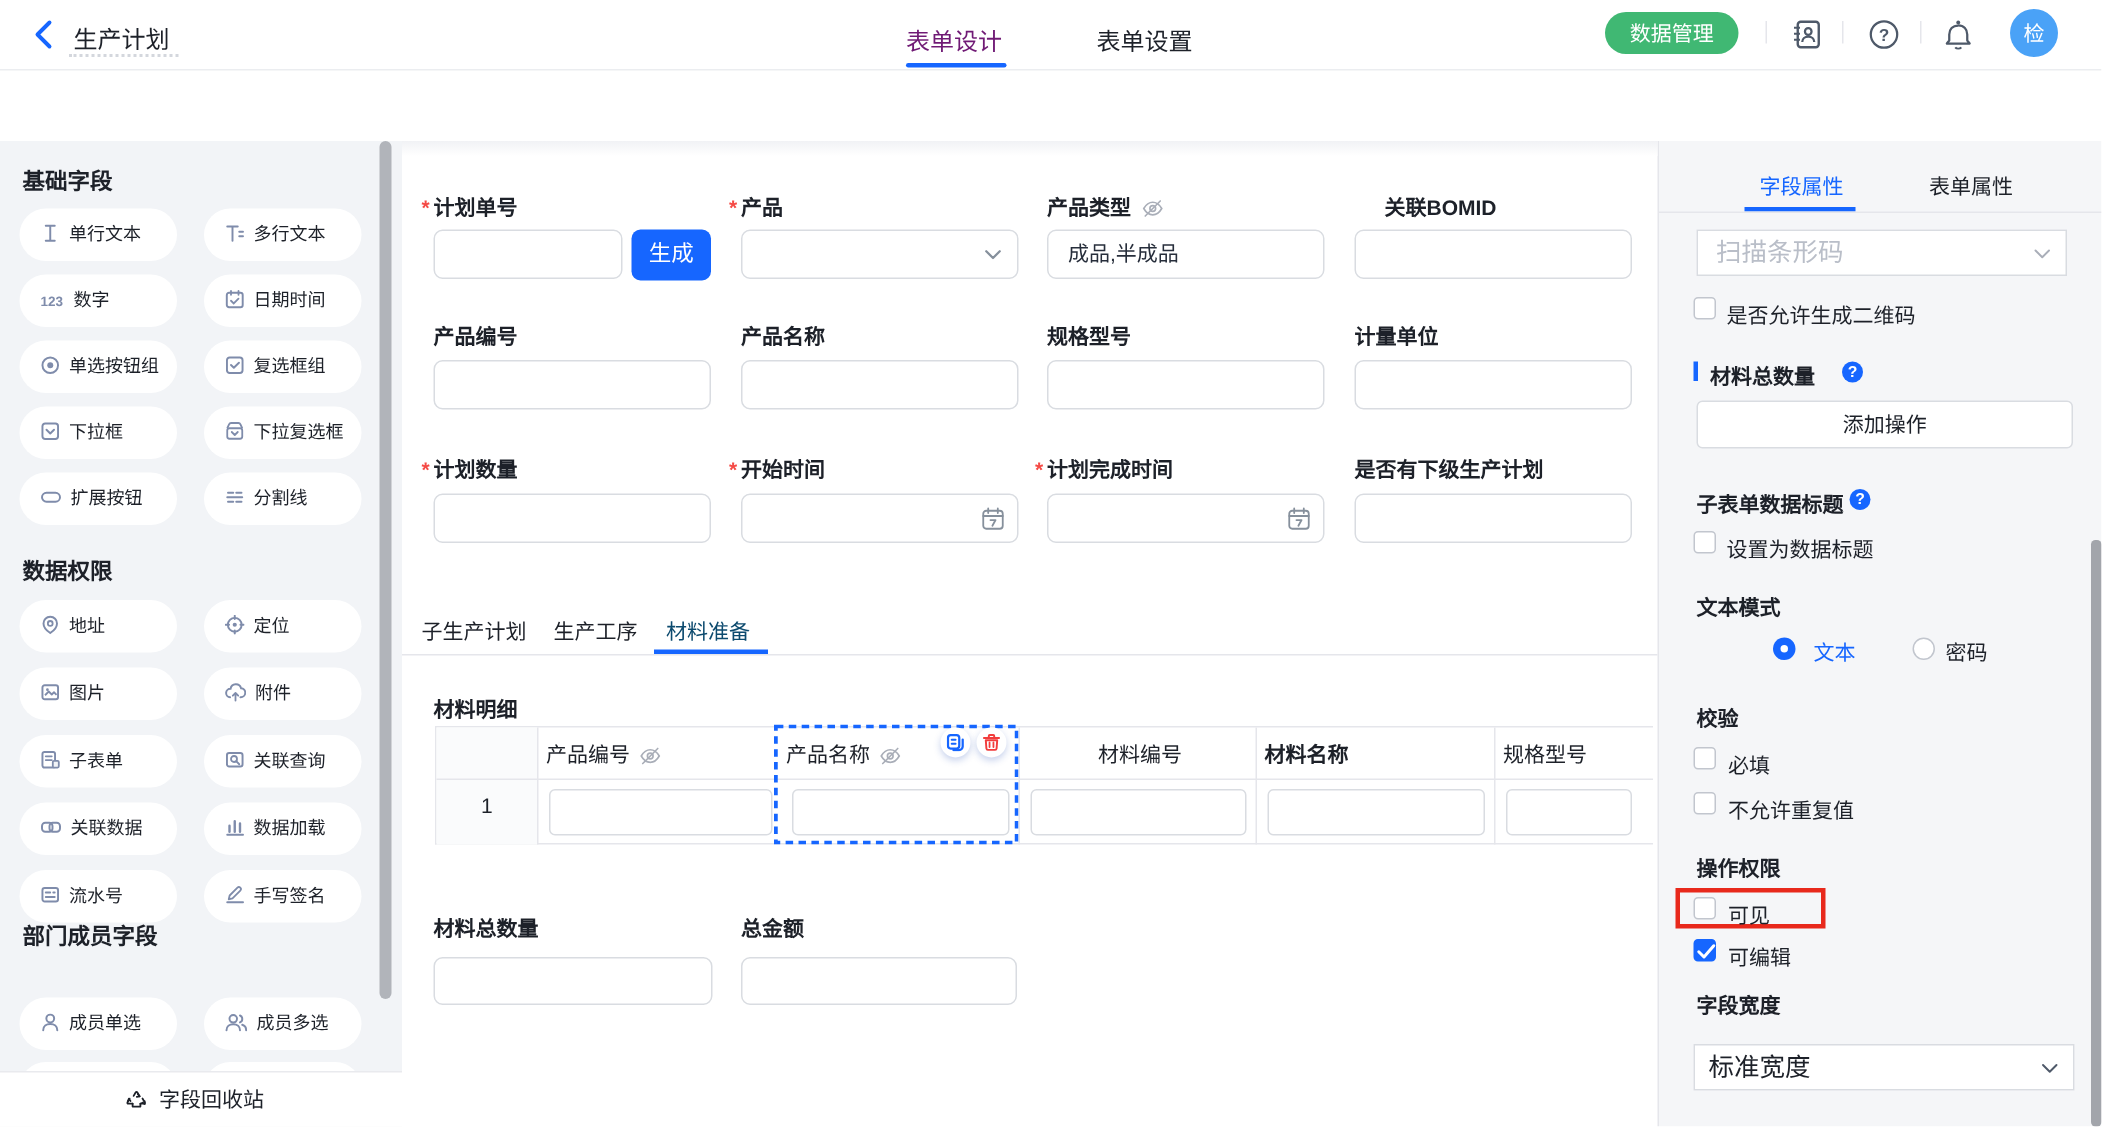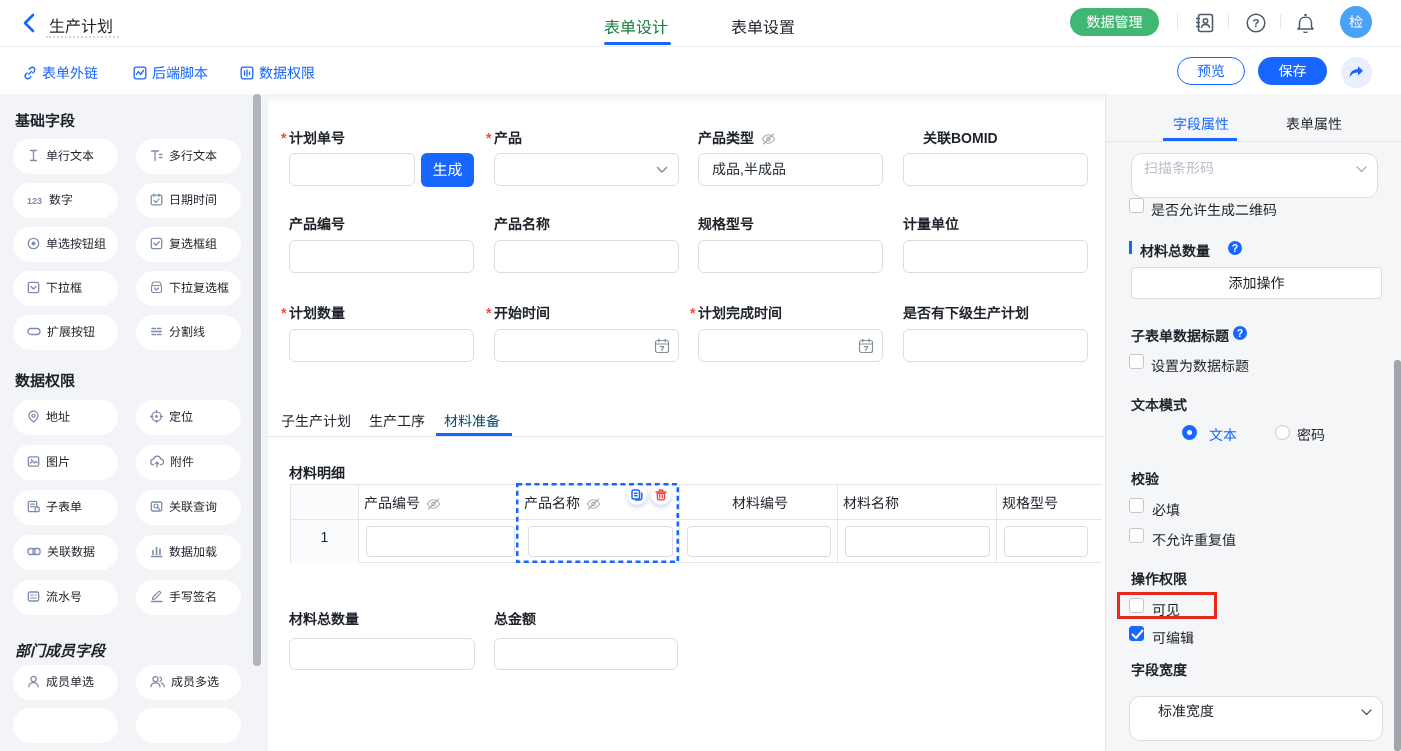--- a/index.html
+++ b/index.html
@@ -7,21 +7,21 @@
 html,body { width:1401px; height:751px; overflow:hidden; }
 body { font-family:"Liberation Sans", sans-serif; color:#1d2129; }
 #app { position:relative; width:1401px; height:751px; background:#fff; }
 
 
 #header { position:absolute; left:0; top:0; width:1401px; height:47px; background:#fff; border-bottom:1px solid #ebedf0; }
 #backarrow { position:absolute; left:22px; top:13px; width:14px; height:20px; }
 #title { position:absolute; left:49px; top:13px; font-size:16px; color:#1d2129; }
 #title-dash { position:absolute; left:46px; top:36px; width:73px; border-top:2px dotted #d4d7dd; }
 .htab { position:absolute; top:14px; font-size:16px; color:#1d2129; }
-#htab1 { left:604px; color:#15803d; }
+#htab1 { left:604px; color:#701a75; }
 #htab2 { left:731px; }
 #htab-bar { position:absolute; left:604px; top:42px; width:67px; height:3px; background:#1666ff; border-radius:2px; }
 #btn-data { position:absolute; left:1070px; top:8px; width:89px; height:28px; background:#40b873; border-radius:14px; color:#fff; font-size:14px; text-align:center; line-height:28px; }
 .hdiv { position:absolute; top:14px; width:1px; height:15px; background:#e5e6eb; }
 #avatar { position:absolute; left:1340px; top:6px; width:32px; height:32px; background:#4aa2f7; border-radius:50%; color:#fff; font-size:14px; text-align:center; line-height:32px; }
 .hicon { position:absolute; top:13px; }
 
 
 #toolbar { position:absolute; left:0; top:47px; width:1401px; height:47px; background:#fff; }
 .tlink { position:absolute; top:15px; color:#1666ff; font-size:14px; }
@@ -62,21 +62,21 @@
 .tinp { position:absolute; top:41px; height:31px; background:#fff; border:1px solid #d9dce1; border-radius:4px; }
 #sel-box { position:absolute; left:248px; top:389px; width:163px; height:80px; }
 .selcirc { position:absolute; top:391px; width:20px; height:20px; background:#fff; border-radius:50%; box-shadow:0 2px 5px rgba(28,70,180,.25); }
 .selcirc svg { position:absolute; left:4px; top:4px; }
 
 
 #panel { position:absolute; left:1106px; top:94px; width:295px; height:657px; background:#f5f6f8; }
 .ptab { position:absolute; top:19px; font-size:14px; color:#1d2129; }
 #ptab-bar { position:absolute; left:57px; top:44px; width:74px; height:3px; background:#1666ff; }
 #ptab-line { position:absolute; left:0; top:47px; width:295px; height:1px; background:#e5e6eb; }
-.psel { position:absolute; height:45px; background:#fff; border:1px solid #d9dce1; border-radius:11px; font-size:14px; line-height:29px; }
+.psel { position:absolute; height:31px; background:#fff; border:1px solid #d9dce1; border-radius:0; font-size:17px; line-height:29px; }
 .psel .chev { position:absolute; right:10px; top:12px; }
 .cb { position:absolute; width:15px; height:15px; background:#fff; border:1px solid #c2c6ce; border-radius:3px; }
 .cb.on { background:#1666ff; border-color:#1666ff; }
 .cb.on svg { position:absolute; left:1px; top:2px; }
 .ptext { position:absolute; font-size:14px; color:#1d2129; white-space:nowrap; }
 .pbold { position:absolute; font-size:14px; font-weight:700; color:#1d2129; white-space:nowrap; }
 .qmark { position:absolute; width:14px; height:14px; border-radius:50%; background:#1666ff; color:#fff; font-size:10.5px; font-weight:700; text-align:center; line-height:14px; }
 .radio { position:absolute; width:15px; height:15px; border-radius:50%; }
 #pn-thumb { position:absolute; left:288px; top:266px; width:7px; height:391px; background:#a2a5ab; border-radius:3px; }
 #redbox { position:absolute; left:11px; top:498px; width:100px; height:27px; border:3px solid #e8291c; }
@@ -109,43 +109,20 @@
     <text x="10" y="14.3" font-size="11.5" font-weight="bold" fill="#4e5969" text-anchor="middle" font-family="Liberation Sans">?</text>
   </svg>
   <svg class="hicon" style="left:1296px;" width="19" height="20" viewBox="0 0 19 20">
     <circle cx="9.5" cy="2" r="1.3" fill="#4e5969"></circle>
     <path d="M9.5 4 c-3.8 0-6 2.6-6 6 v4 l-1.6 2 h15.2 l-1.6-2 v-4 c0-3.4-2.2-6-6-6z" fill="none" stroke="#4e5969" stroke-width="1.5" stroke-linejoin="round"></path>
     <path d="M7.5 18.6 c.5.6 1.2 1 2 1 s1.5-.4 2-1" fill="none" stroke="#4e5969" stroke-width="1.4"></path>
   </svg>
   <div id="avatar">检</div>
 </div>
 
-<div id="toolbar">
-  <div class="tlink" style="left:23px;">
-    <svg width="14" height="14" viewBox="0 0 14 14">
-          <path d="M5.8 8.2 L8.6 5.4 M4.2 7 L2.9 8.3 a2.6 2.6 0 0 0 3.7 3.7 L7.9 10.7 M6.1 3.3 L7.4 2 a2.6 2.6 0 0 1 3.7 3.7 L9.8 7" fill="none" stroke="#1666ff" stroke-width="1.3" stroke-linecap="round"></path>
-        </svg>表单外链</div>
-  <div class="tlink" style="left:133px;">
-    <svg width="14" height="14" viewBox="0 0 14 14">
-          <rect x="1.2" y="1.2" width="11.6" height="11.6" rx="2" fill="none" stroke="#1666ff" stroke-width="1.3"></rect>
-          <path d="M3.5 8.5 L5.5 5.5 L7.5 8.5 L10.5 4.5" fill="none" stroke="#1666ff" stroke-width="1.3" stroke-linecap="round" stroke-linejoin="round"></path>
-        </svg>后端脚本</div>
-  <div class="tlink" style="left:240px;">
-    <svg width="14" height="14" viewBox="0 0 14 14">
-          <rect x="1.2" y="1.2" width="11.6" height="11.6" rx="2" fill="none" stroke="#1666ff" stroke-width="1.3"></rect>
-          <path d="M4.5 5 v4 M7 4 v6 M9.5 6 v2.5" fill="none" stroke="#1666ff" stroke-width="1.3" stroke-linecap="round"></path>
-        </svg>数据权限</div>
-  <div id="btn-preview">预览</div>
-  <div id="btn-save">保存</div>
-  <div id="btn-share">
-    <svg width="17" height="17" viewBox="0 0 17 17">
-          <path d="M10 2.2 L15 6.8 L10 11.4 V8.6 C5.5 8.6 3 10.5 1.6 13.6 C1.6 8.2 5 5.2 10 5 Z" fill="#1666ff"></path>
-        </svg>
-  </div>
-</div>
 
 <div id="sidebar">
   <div class="shead" style="top:15px;">基础字段</div>
 
   <div class="pill pc1" style="top:45px;"><svg width="13" height="13" viewBox="0 0 13 13">
           <path d="M3.5 1.5 h6 M3.5 11.5 h6 M6.5 1.5 v10" fill="none" stroke="#7f8cab" stroke-width="1.3" stroke-linecap="round"></path>
         </svg>单行文本</div>
   <div class="pill pc2" style="top:45px;"><svg width="13" height="13" viewBox="0 0 13 13">
           <path d="M1.5 2 h7 M5 2 v9.5 M9.5 5.5 h2.5 M9.5 8.5 h2.5" fill="none" stroke="#7f8cab" stroke-width="1.3" stroke-linecap="round"></path>
         </svg>多行文本</div>
@@ -218,35 +195,46 @@
         </svg>数据加载</div>
   <div class="pill pc1" style="top:486px;"><svg width="13" height="13" viewBox="0 0 13 13">
           <rect x="1.3" y="2" width="10.4" height="9" rx="1.5" fill="none" stroke="#7f8cab" stroke-width="1.3"></rect>
           <path d="M3.5 5 h3 M3.5 8 h6 M8.5 5 h1" stroke="#7f8cab" stroke-width="1.2" stroke-linecap="round"></path>
         </svg>流水号</div>
   <div class="pill pc2" style="top:486px;"><svg width="13" height="13" viewBox="0 0 13 13">
           <path d="M1.5 11.5 h10.5" stroke="#7f8cab" stroke-width="1.3" stroke-linecap="round"></path>
           <path d="M8.3 1.8 a1.3 1.3 0 0 1 1.9 1.9 L5 8.9 l-2.5.6 .6-2.5z" fill="none" stroke="#7f8cab" stroke-width="1.2" stroke-linejoin="round"></path>
         </svg>手写签名</div>
 
-  <div class="shead" style="top:545px;font-style:italic;">部门成员字段</div>
+  <div class="shead" style="top:518px;">部门成员字段</div>
 
   <div class="pill pc1" style="top:571px;"><svg width="13" height="13" viewBox="0 0 13 13">
           <circle cx="6.5" cy="4" r="2.6" fill="none" stroke="#7f8cab" stroke-width="1.3"></circle>
           <path d="M1.8 11.8 c0-2.6 2.1-4.2 4.7-4.2 s4.7 1.6 4.7 4.2" fill="none" stroke="#7f8cab" stroke-width="1.3" stroke-linecap="round"></path>
         </svg>成员单选</div>
   <div class="pill pc2" style="top:571px;"><svg width="15" height="13" viewBox="0 0 15 13">
           <circle cx="5.5" cy="4.2" r="2.5" fill="none" stroke="#7f8cab" stroke-width="1.3"></circle>
           <path d="M1 11.8 c0-2.5 2-4 4.5-4 s4.5 1.5 4.5 4" fill="none" stroke="#7f8cab" stroke-width="1.3" stroke-linecap="round"></path>
           <path d="M10 2 a2.5 2.5 0 0 1 0 4.6 M11.5 8.2 c1.6.5 2.6 1.8 2.6 3.6" fill="none" stroke="#7f8cab" stroke-width="1.3" stroke-linecap="round"></path>
         </svg>成员多选</div>
   <div class="pill pc1" style="top:614px;"></div>
   <div class="pill pc2" style="top:614px;"></div>
 
   <div id="sb-thumb"></div>
+  <div id="recycle"><svg width="16" height="14" viewBox="0 0 16 14" style="vertical-align:-2px;margin-right:7px;">
+          <g fill="none" stroke="#1d2129" stroke-width="1.2" stroke-linecap="round" stroke-linejoin="round">
+            <path d="M6.1 4.6 L7.5 2.2 a0.6 0.6 0 0 1 1 0 l1.6 2.7"></path>
+            <path d="M8.9 3.4 l1.2 1.5 -1.9.3"></path>
+            <path d="M12 6.3 l1.5 2.6 a0.6 0.6 0 0 1-.52.9 H10.6"></path>
+            <path d="M13.4 8.1 l.1 1.9 -1.7-.9"></path>
+            <path d="M5.4 9.8 H2.5 a0.6 0.6 0 0 1-.52-.9 L3.4 6.4"></path>
+            <path d="M2.2 8.3 l.7-1.8 1.1 1.5"></path>
+            <path d="M10.6 9.8 v1.9 M5.4 9.8 v1.9 M8 11.7 H5.4 M10.6 11.7 H8"></path>
+          </g>
+        </svg>字段回收站</div>
 </div>
 
 <div id="canvas">
   <div id="canvas-shade"></div>
 
   <div class="lbl" style="left:21px;top:37px;"><span class="req">*</span>计划单号</div>
   <div class="inp" style="left:21px;top:59px;width:126px;"></div>
   <div style="position:absolute;left:153px;top:59px;width:53px;height:34px;background:#1666ff;border-radius:6px;color:#fff;font-size:15px;text-align:center;line-height:34px;">生成</div>
 
   <div class="lbl" style="left:226px;top:37px;"><span class="req">*</span>产品</div>
@@ -311,21 +299,21 @@
             <path d="M1.5 6 c1.6-2.8 3.6-4.2 6-4.2 s4.4 1.4 6 4.2 c-1.6 2.8-3.6 4.2-6 4.2 s-4.4-1.4-6-4.2z" fill="none" stroke="#a9aeb8" stroke-width="1.1"></path>
             <circle cx="7.5" cy="6" r="1.9" fill="none" stroke="#a9aeb8" stroke-width="1.1"></circle>
             <path d="M2.5 11 L12.5 1" stroke="#a9aeb8" stroke-width="1.1" stroke-linecap="round"></path>
           </svg></div>
     <div class="th" style="left:233px;">产品名称<svg style="vertical-align:-2px;margin-left:6px;" width="15" height="12" viewBox="0 0 15 12">
             <path d="M1.5 6 c1.6-2.8 3.6-4.2 6-4.2 s4.4 1.4 6 4.2 c-1.6 2.8-3.6 4.2-6 4.2 s-4.4-1.4-6-4.2z" fill="none" stroke="#a9aeb8" stroke-width="1.1"></path>
             <circle cx="7.5" cy="6" r="1.9" fill="none" stroke="#a9aeb8" stroke-width="1.1"></circle>
             <path d="M2.5 11 L12.5 1" stroke="#a9aeb8" stroke-width="1.1" stroke-linecap="round"></path>
           </svg></div>
     <div class="th" style="left:393px;margin-left:48px;">材料编号</div>
-    <div class="th" style="left:552px;">材料名称</div>
+    <div class="th" style="left:552px;font-weight:bold;">材料名称</div>
     <div class="th" style="left:711px;">规格型号</div>
     <div style="position:absolute;left:0;top:44px;width:67px;height:26px;font-size:14px;color:#1d2129;text-align:center;">1</div>
     <div class="tinp" style="left:75px;width:149px;"></div>
     <div class="tinp" style="left:237px;width:145px;"></div>
     <div class="tinp" style="left:396px;width:144px;"></div>
     <div class="tinp" style="left:554px;width:145px;"></div>
     <div class="tinp" style="left:713px;width:84px;"></div>
   </div>
   <svg id="sel-box" viewBox="0 0 163 80">
         <rect x="1.25" y="1.25" width="160.5" height="77.5" fill="none" stroke="#1666ff" stroke-width="2.5" stroke-dasharray="5 3.6"></rect>
@@ -397,21 +385,21 @@
   <div class="cb" style="left:23px;top:504px;"></div>
   <div class="ptext" style="left:46px;top:505px;">可见</div>
   <div class="cb on" style="left:23px;top:532px;">
         <svg width="13" height="11" viewBox="0 0 13 11">
           <path d="M1.5 5.5 L5 9 L11.5 1.5" fill="none" stroke="#fff" stroke-width="2" stroke-linecap="round" stroke-linejoin="round"></path>
         </svg>
       </div>
   <div class="ptext" style="left:46px;top:533px;">可编辑</div>
 
   <div class="pbold" style="left:25px;top:565px;">字段宽度</div>
-  <div class="psel" style="left:23px;top:602px;width:254px;color:#1d2129;padding-left:28px;">标准宽度
+  <div class="psel" style="left:23px;top:602px;width:254px;color:#1d2129;padding-left:9px;">标准宽度
     <svg class="chev" width="11" height="7" viewBox="0 0 11 7">
           <path d="M1 1 L5.5 5.5 L10 1" fill="none" stroke="#4e5969" stroke-width="1.3" stroke-linecap="round" stroke-linejoin="round"></path>
         </svg>
   </div>
 
   <div id="pn-thumb"></div>
 </div>
 
 </div>
 

